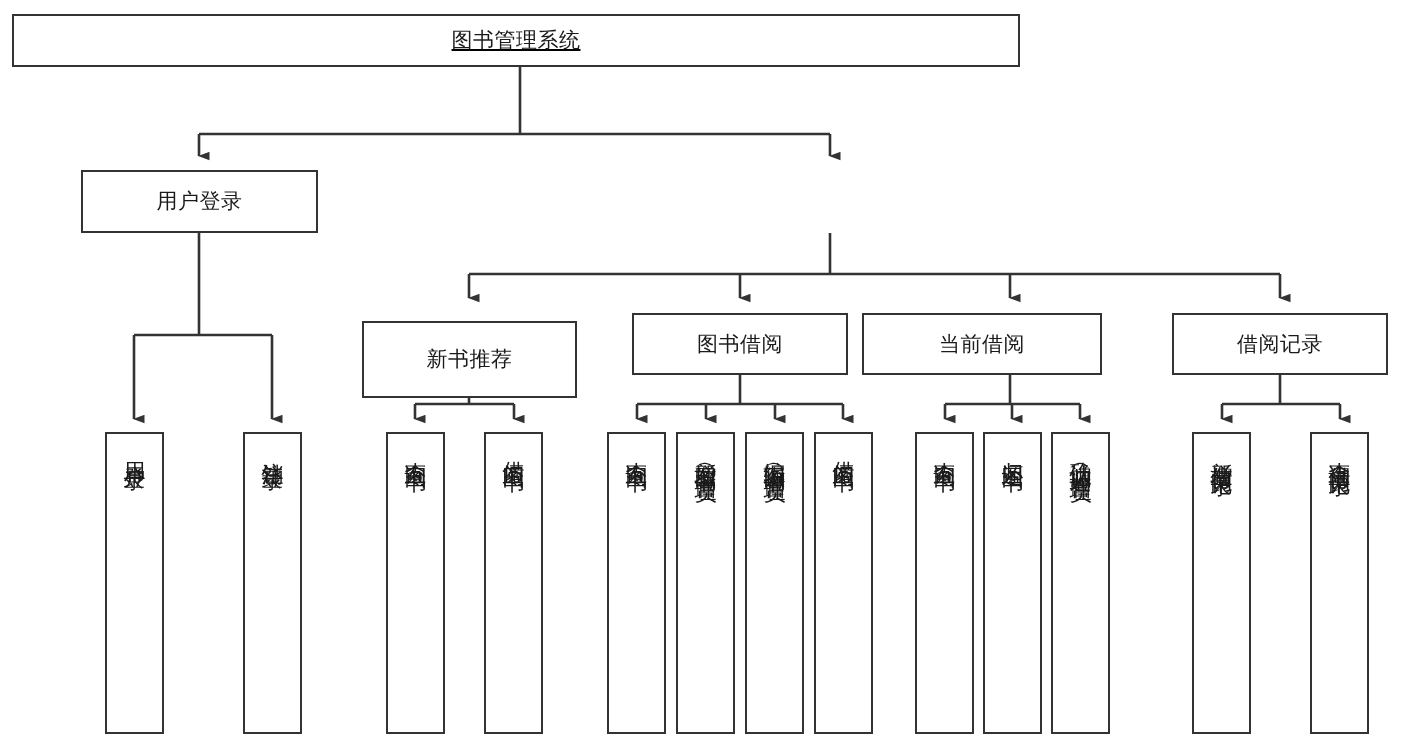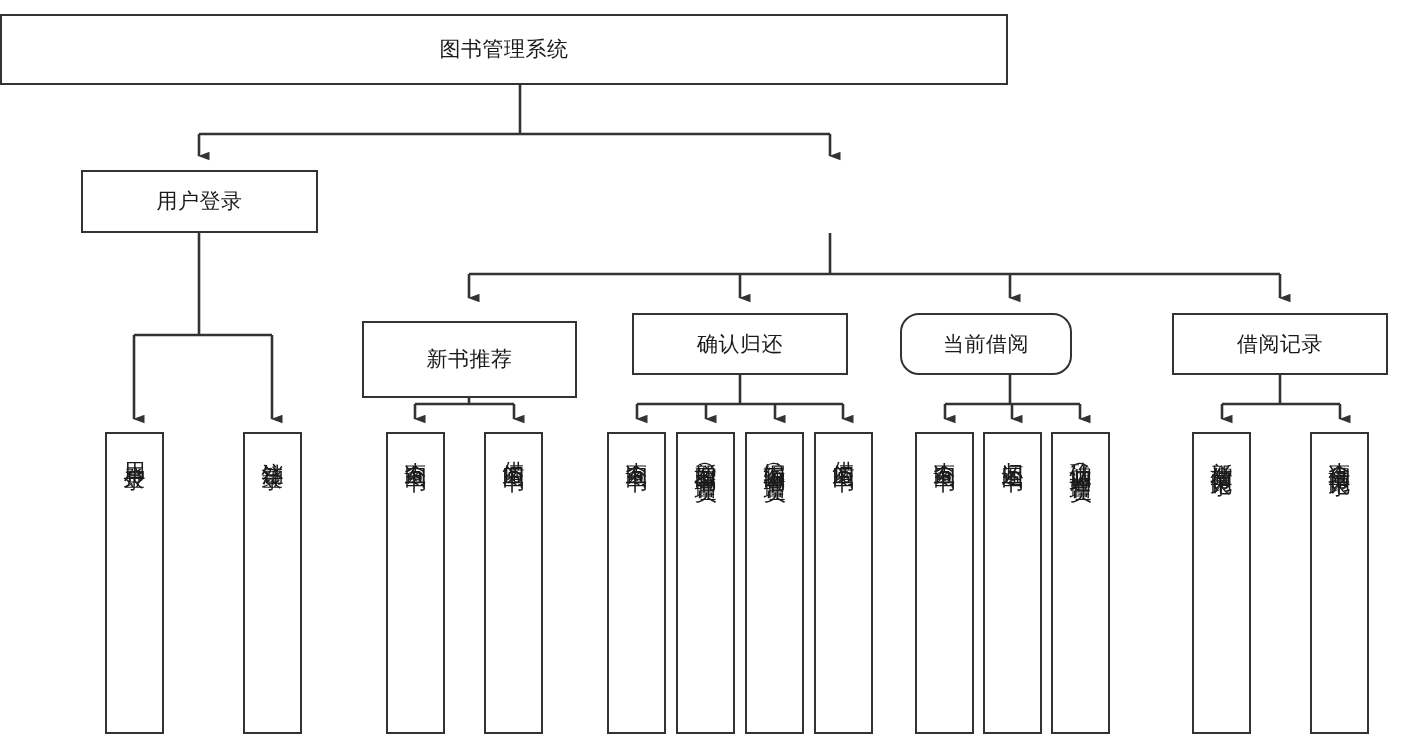--- a/index.html
+++ b/index.html
@@ -133,38 +133,38 @@
     </g>
 
     <g stroke="#333333" stroke-width="2.6" fill="none">
       <path d="M 1280 375 L 1280 404"></path>
       <path d="M 1222 404 L 1340 404"></path>
       <path d="M 1222 404 L 1222 419" marker-end="url(#arrowhead)"></path>
       <path d="M 1340 404 L 1340 419" marker-end="url(#arrowhead)"></path>
     </g>
   </svg>
 
-  <div class="node horizontal" style="left:0; top:14px; width:1008px; height:71px;">
+  <div class="node horizontal" style="left:12px; top:14px; width:1008px; height:53px;text-decoration:underline;">
     <span class="node-label">图书管理系统</span>
   </div>
 
   <div class="node horizontal" style="left:81px; top:170px; width:237px; height:63px;">
     <span class="node-label">用户登录</span>
   </div>
 
 
   <div class="node horizontal" style="left:362px; top:313px; width:215px; height:77px;margin-top:8px;">
     <span class="node-label">新书推荐</span>
   </div>
 
   <div class="node horizontal" style="left:632px; top:313px; width:216px; height:62px;">
-    <span class="node-label">确认归还</span>
-  </div>
-
-  <div class="node horizontal" style="left:900px; top:313px; width:172px; height:62px;border-radius:19px;">
+    <span class="node-label">图书借阅</span>
+  </div>
+
+  <div class="node horizontal" style="left:862px; top:313px; width:240px; height:62px;">
     <span class="node-label">当前借阅</span>
   </div>
 
   <div class="node horizontal" style="left:1172px; top:313px; width:216px; height:62px;">
     <span class="node-label">借阅记录</span>
   </div>
 
   <div class="node vertical" style="left:105px; top:432px; width:59px; height:302px;">
     <span class="node-label">用户登录</span>
   </div>

